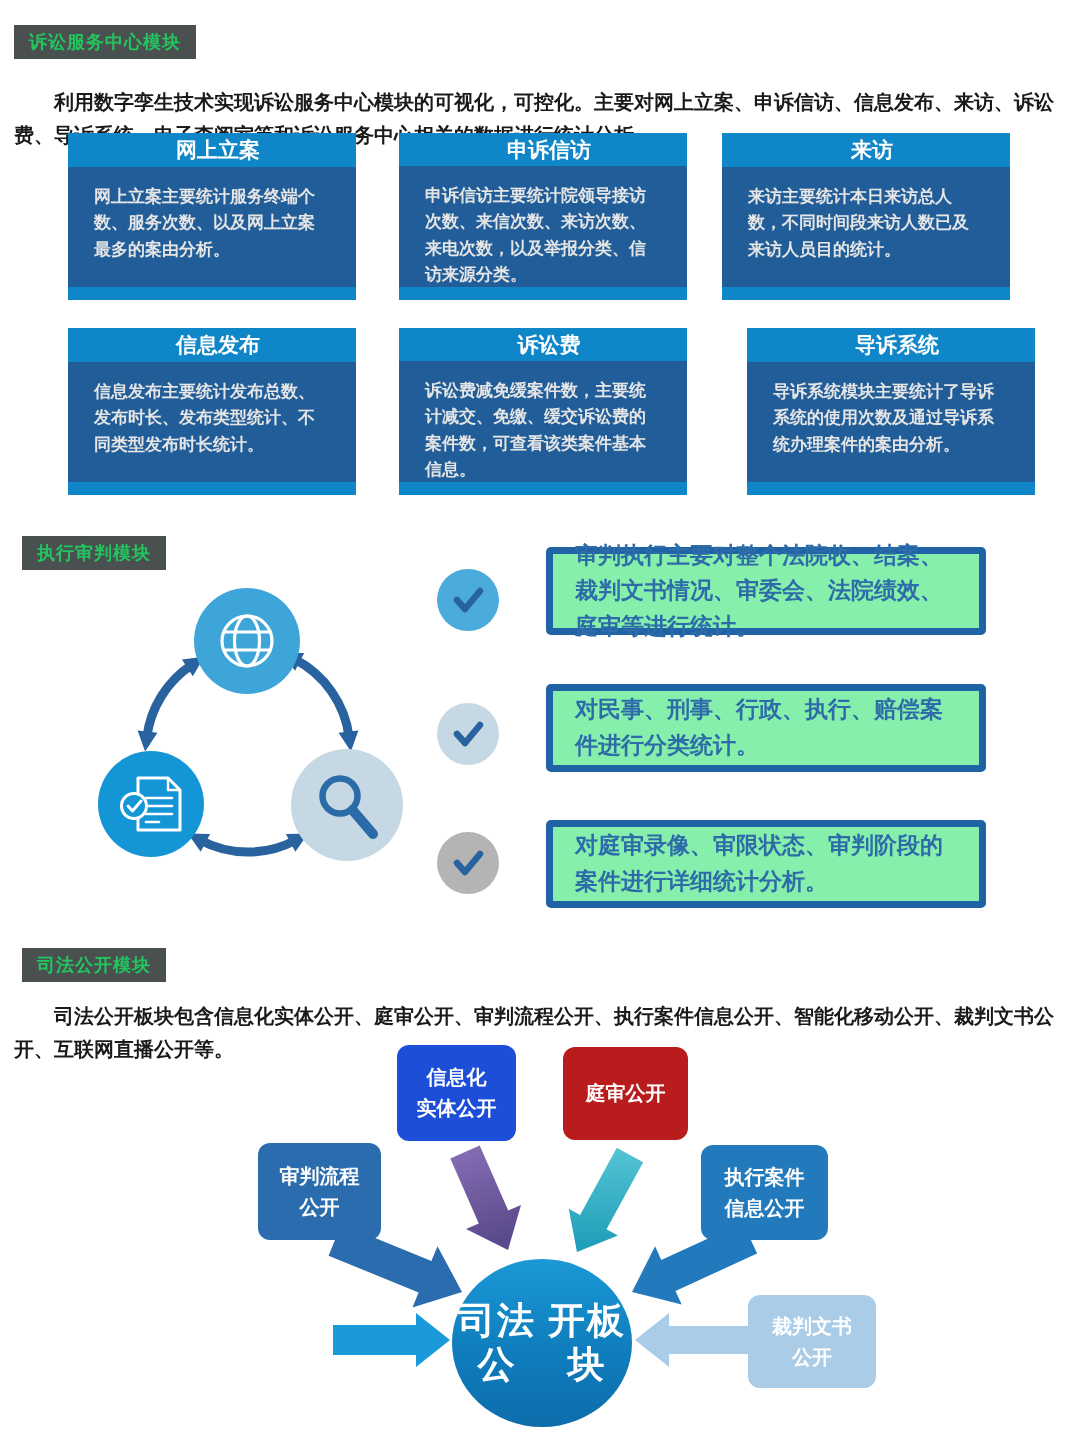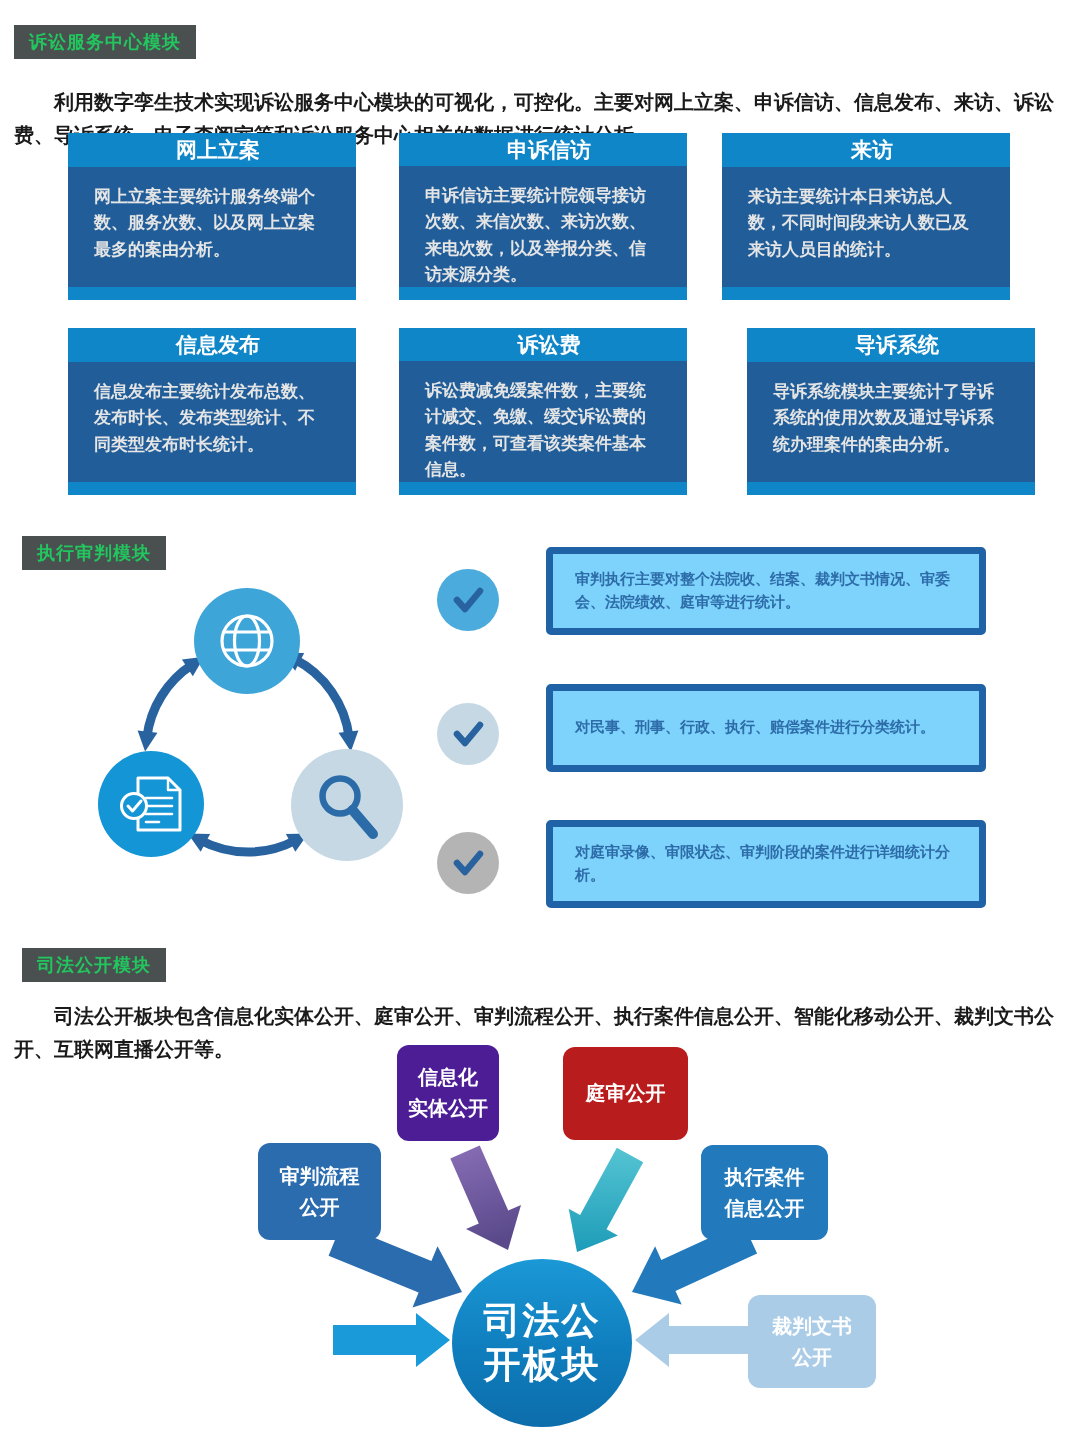--- a/index.html
+++ b/index.html
@@ -9,32 +9,32 @@
   .badge{position:absolute;background:#4a5050;color:#22c55e;font-weight:bold;
          font-size:18px;padding:5px 15px;letter-spacing:1px;white-space:nowrap;}
   .intro{position:absolute;left:14px;width:1064px;margin:0;font-size:20px;font-weight:bold;
          color:#1a1a1a;line-height:1.65;text-indent:2em;}
   .card{position:absolute;width:288px;height:167px;display:flex;flex-direction:column;}
   .card-header{height:34px;background:#0f86c8;color:#fff;font-size:21px;font-weight:bold;
                display:flex;align-items:center;justify-content:center;padding-left:12px;}
   .card-body{flex:1;background:#215e99;color:#e5e5e5;font-size:17px;font-weight:bold;
              line-height:1.55;padding:16px 26px 0 26px;}
   .card-footer{height:13px;background:#0f86c8;}
-  .bullet-box{position:absolute;left:546px;width:440px;height:88px;background:#7dd3fc;
+  .bullet-box{position:absolute;left:546px;width:440px;height:88px;background:#86efac;
               border:7px solid #1f62a5;border-radius:5px;box-sizing:border-box;
-              display:flex;align-items:center;padding:0 22px;font-size:15px;font-weight:bold;
+              display:flex;align-items:center;padding:0 22px;font-size:23px;font-weight:bold;
               color:#2d6ca8;line-height:1.55;}
   .pub-box{position:absolute;border-radius:12px;color:#fff;font-weight:bold;font-size:20px;
            display:flex;flex-direction:column;align-items:center;justify-content:center;
            line-height:1.55;text-align:center;box-sizing:border-box;}
   .pub-box div{display:block;}
   .pub-circle{position:absolute;left:452px;top:1259px;width:180px;height:168px;border-radius:50%;
               background:linear-gradient(180deg,#1b98d6 0%,#0f7dbd 55%,#0d6dab 100%);
               color:#fff;font-weight:bold;font-size:37px;letter-spacing:2px;line-height:1.18;
-              display:flex;flex-direction:column;align-items:center;justify-content:center;text-align:center;}
+              display:flex;flex-direction:row;align-items:center;justify-content:center;text-align:center;}
 </style>
 </head>
 <body>
 
 <div class="page">
 
   <svg class="vector-layer" width="1092" height="1442" viewBox="0 0 1092 1442">
     <defs>
       <marker id="ah" viewBox="0 0 12 12" refX="4" refY="6" markerWidth="24" markerHeight="24" markerUnits="userSpaceOnUse" orient="auto-start-reverse">
         <path d="M1,1 L11,6 L1,11 Z" fill="#28639f"></path>
@@ -154,21 +154,21 @@
   <div class="bullet-box" style="top:684px">
     <span>对民事、刑事、行政、执行、赔偿案件进行分类统计。</span>
   </div>
   <div class="bullet-box" style="top:820px">
     <span>对庭审录像、审限状态、审判阶段的案件进行详细统计分析。</span>
   </div>
 
   <div class="badge" style="left:22px;top:948px">司法公开模块</div>
   <p class="intro" style="top:1000px">司法公开板块包含信息化实体公开、庭审公开、审判流程公开、执行案件信息公开、智能化移动公开、裁判文书公开、互联网直播公开等。</p>
 
-  <div class="pub-box" style="left:397px;top:1045px;width:102px;height:96px;background:#4c1d95">
+  <div class="pub-box" style="left:397px;top:1045px;width:119px;height:96px;background:#1d4ed8">
     <div>信息化</div>
     <div>实体公开</div>
   </div>
   <div class="pub-box" style="left:563px;top:1047px;width:125px;height:93px;background:#b91c1c">
     <div>庭审公开</div>
     <div></div>
   </div>
   <div class="pub-box" style="left:258px;top:1143px;width:123px;height:97px;background:#2b6cae">
     <div>审判流程</div>
     <div>公开</div>

